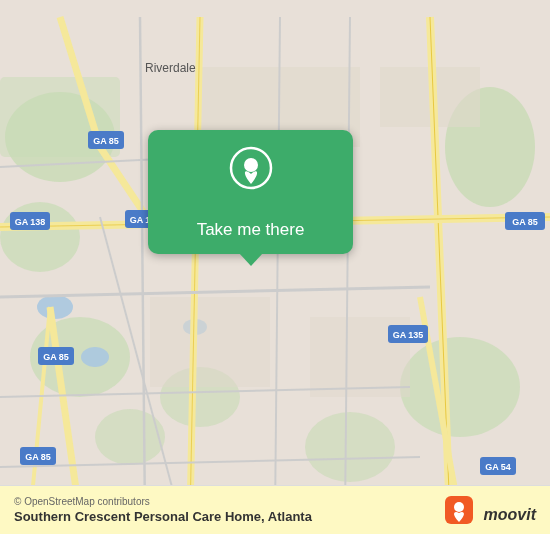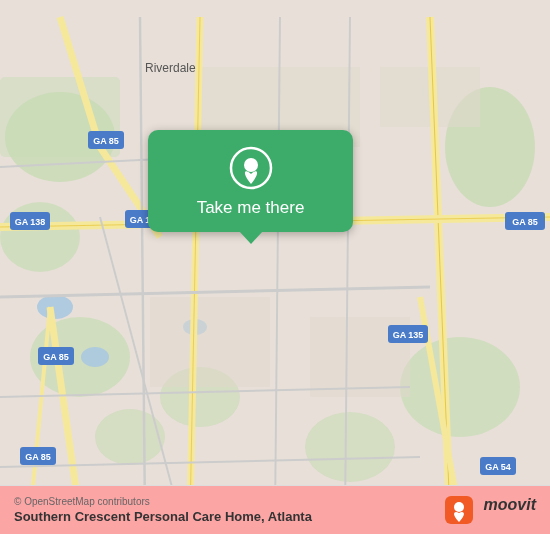--- a/index.html
+++ b/index.html
@@ -34,21 +34,21 @@
       width: 100%;
       height: 100%;
     }
 
     
     #bottom-bar {
       position: absolute;
       bottom: 0;
       left: 0;
       width: 100%;
-      background: #fca5a5;
+      background: #fef9c3;
       padding: 10px 14px 10px 14px;
       display: flex;
       align-items: center;
       justify-content: space-between;
       border-top: 1px solid #ddd;
       z-index: 10;
     }
 
     #bottom-left {
       display: flex;
@@ -62,21 +62,21 @@
     }
 
     #location-name {
       font-size: 13px;
       font-weight: 700;
       color: #333;
     }
 
     #moovit-logo {
       display: flex;
-      align-items: flex-start;
+      align-items: flex-end;
       gap: 11px;
     }
 
     .moovit-pin {
       width: 28px;
       height: 28px;
     }
 
     .moovit-text {
       font-size: 16px;
@@ -105,20 +105,21 @@
       width: 44px;
       height: 44px;
       margin-bottom: 8px;
     }
 
     #popup-label {
       color: white;
       font-size: 17px;
       font-weight: 500;
       text-align: center;
+      margin-top: 22px;
     }
 
     
     #popup::after {
       content: '';
       position: absolute;
       bottom: -12px;
       left: 50%;
       transform: translateX(-50%);
       border-left: 12px solid transparent;

